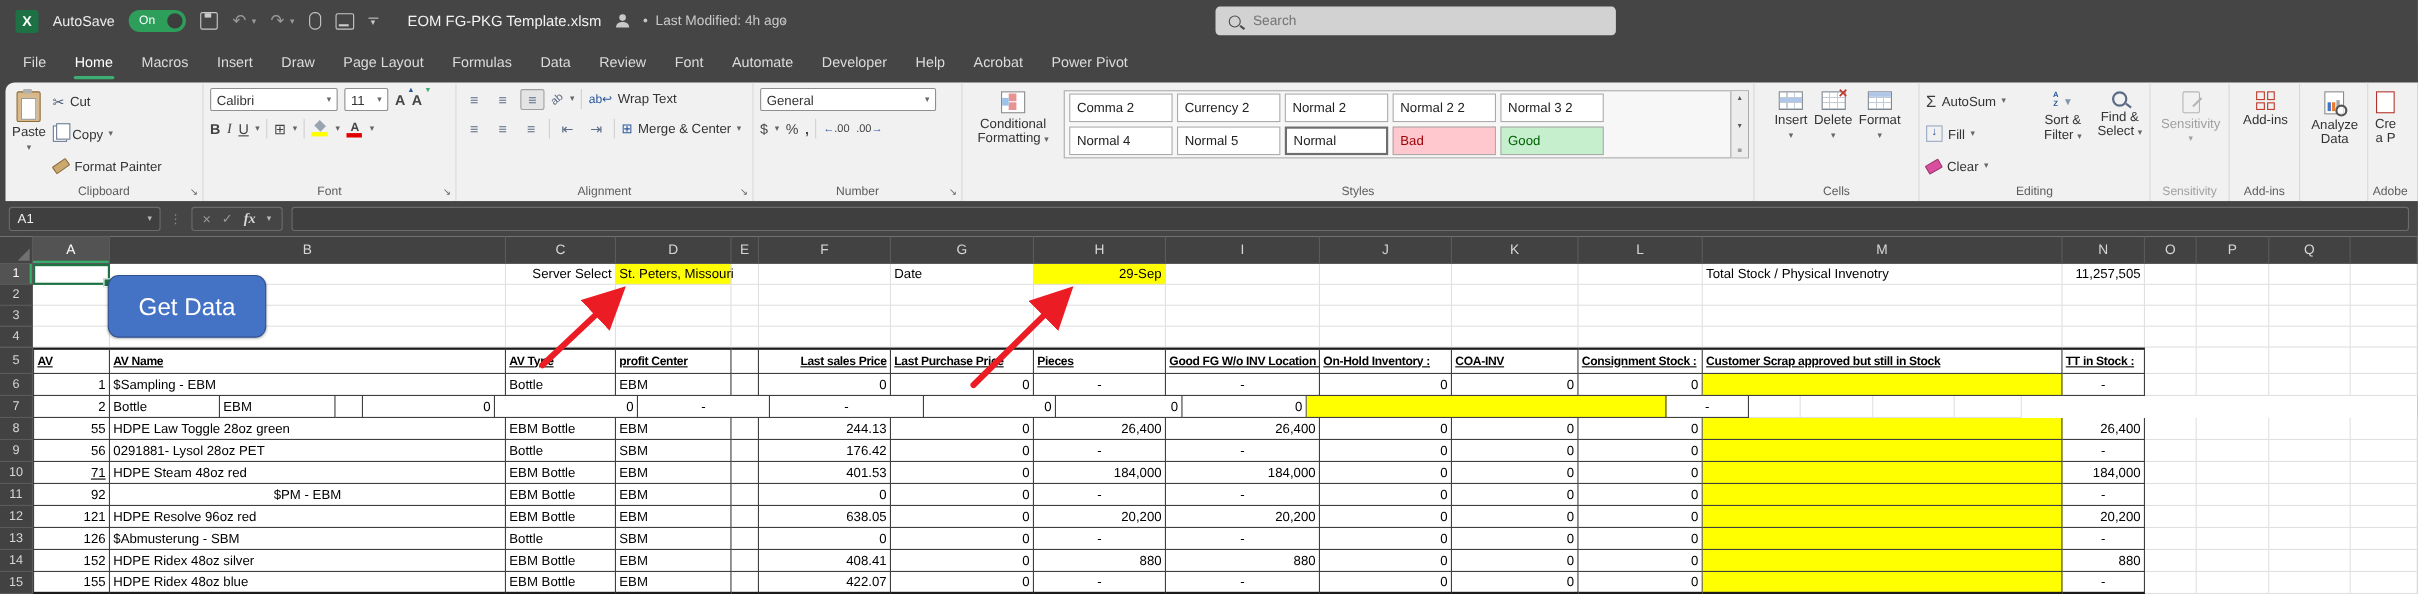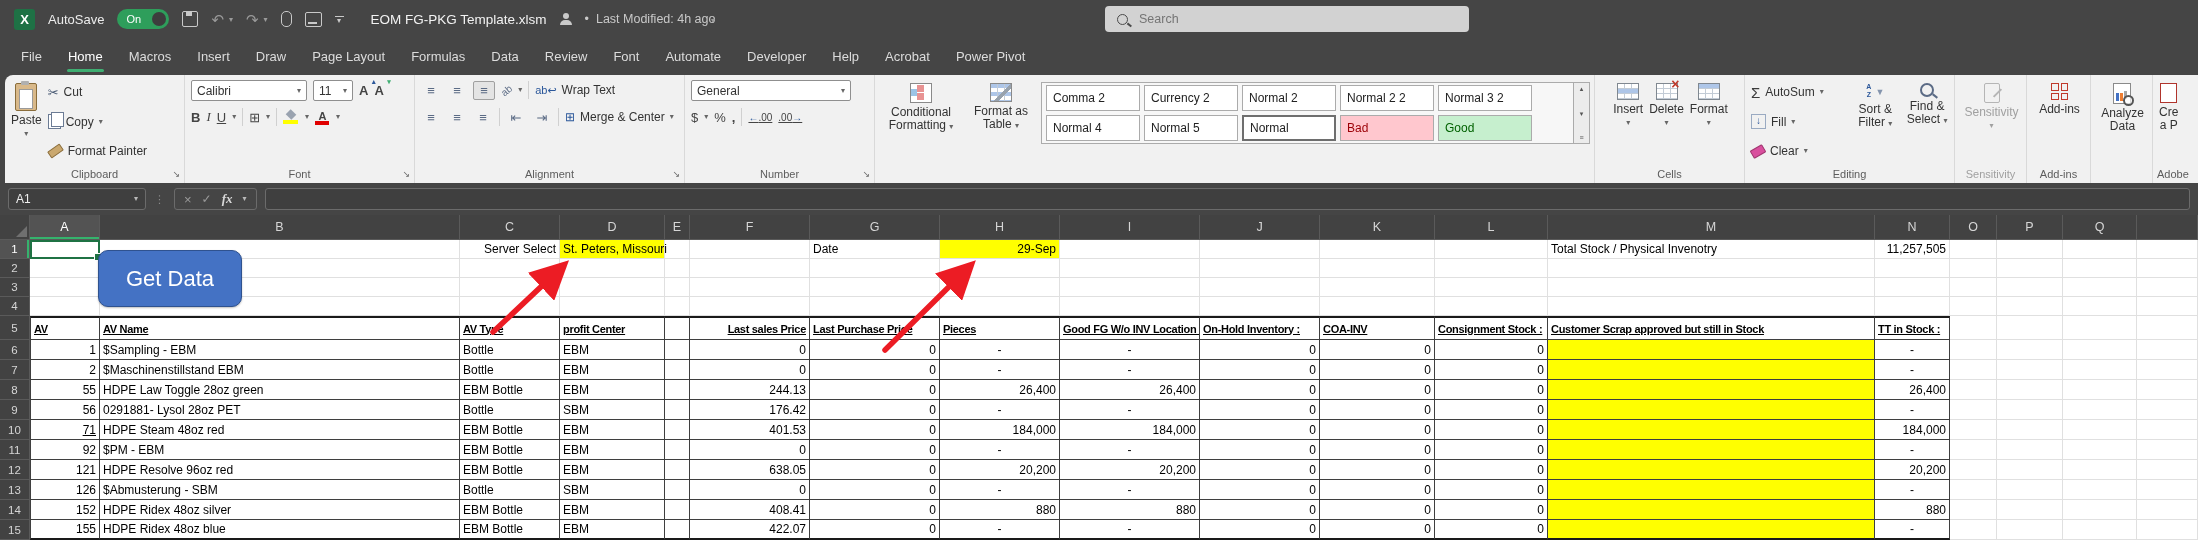--- a/index.html
+++ b/index.html
@@ -60,21 +60,21 @@
   .fbtn{font-size:13px;font-weight:bold;color:#444;position:relative;}
   .fbtn .caret{position:absolute;top:-5px;right:-7px;font-size:7px;color:#2b579a;}
   .fmtglyph{font-size:13px;color:#444;}
   .ital{font-family:"Liberation Serif",serif;font-style:italic;}
   .undl{text-decoration:underline;}
   .vr{width:1px;height:18px;background:#d0d0d0;}
   .alg{font-size:13px;color:#5b6b85;width:20px;text-align:center;line-height:17px;}
   .boxed{border:1px solid #a0a0a0;background:#e4e4e4;border-radius:2px;}
   .orient{color:#5b6b85;font-size:10px;transform:rotate(-40deg);display:inline-block;}
   .blueg{color:#2b579a;}
-  .dec{font-size:10px;color:#444;white-space:nowrap;text-decoration:underline;}
+  .dec{font-size:10px;color:#444;white-space:nowrap;}
   
   .paste-icon{width:20px;height:26px;background:#d9b98a;border:1px solid #8a6d3b;border-radius:2px;position:relative;}
   .paste-icon::before{content:"";position:absolute;left:3px;top:5px;width:12px;height:18px;background:#fff;border:1px solid #9a9a9a;}
   .paste-icon::after{content:"";position:absolute;top:-3px;left:5px;width:8px;height:4px;background:#b0b0b0;border-radius:1px;}
   .scissors{color:#4a5b75;font-size:13px;}
   .copy-icon{width:11px;height:13px;border:1px solid #6b7b94;background:#fff;position:relative;}
   .copy-icon::after{content:"";position:absolute;left:2px;top:-3px;width:11px;height:13px;border:1px solid #6b7b94;background:#fff;}
   .brush-icon{width:13px;height:6px;background:#caa86f;border:1px solid #8a6d3b;transform:rotate(-35deg);border-radius:1px;}
   .fill-icon{width:16px;height:13px;position:relative;display:inline-block;}
   .fill-icon::before{content:"";position:absolute;top:0;left:4px;width:8px;height:7px;background:#9aa3b0;transform:rotate(45deg);}
@@ -331,44 +331,41 @@
     <div class="glabel">Number</div>
     <div class="launcher">↘</div>
   </div>
 
   <div class="rgroup" style="width:720px">
     <div class="rgc">
       <div class="bigbtn" style="width:80px">
         <div class="cf-icon"></div>
         <div><span>Conditional</span><br><span>Formatting</span> <span class="chev">▾</span></div>
       </div>
-      <div class="bigbtn" style="width:68px">
-        <div class="ft-icon"></div>
-        <div><span>Format as</span><br><span>Table</span> <span class="chev">▾</span></div>
-      </div>
       <div class="gallery">
         <div class="chips">
             <div class="chip">Comma 2</div>
             <div class="chip">Currency 2</div>
             <div class="chip">Normal 2</div>
             <div class="chip">Normal 2 2</div>
             <div class="chip">Normal 3 2</div>
             <div class="chip">Normal 4</div>
             <div class="chip">Normal 5</div>
             <div class="chip selected">Normal</div>
             <div class="chip bad">Bad</div>
             <div class="chip good">Good</div>
           </div>
         <div class="gscroll">
           <span>▴</span>
           <span>▾</span>
           <span>≡</span>
         </div>
       </div>
     </div>
+    <div class="glabel">Styles</div>
   </div>
 
   <div class="rgroup" style="width:150px">
     <div class="rgc" style="justify-content:center">
       <div class="bigbtn">
           <div class="cells-icon ci-ins"></div>
           <div>Insert</div>
           <div class="chev">▾</div>
         </div>
       <div class="bigbtn">
@@ -840,23 +837,20 @@
         </div>
         <div class="cell gcell" style="width: 61px;">
           <span></span>
         </div>
       </div>
       <div class="grow" style="height: 20px;">
         <div class="rowhdr">7</div>
         <div class="cell tcell tfirst al-r" style="width: 70px;">
           <span>2</span>
         </div>
-        <div class="cell tcell" style="width: 360px;">
-          <span>$Maschinenstillstand EBM</span>
-        </div>
         <div class="cell tcell" style="width: 100px;">
           <span>Bottle</span>
         </div>
         <div class="cell tcell" style="width: 105px;">
           <span>EBM</span>
         </div>
         <div class="cell tcell" style="width: 25px;">
           <span></span>
         </div>
         <div class="cell tcell al-r" style="width: 120px;">
@@ -1068,21 +1062,21 @@
         </div>
         <div class="cell gcell" style="width: 61px;">
           <span></span>
         </div>
       </div>
       <div class="grow" style="height: 20px;">
         <div class="rowhdr">11</div>
         <div class="cell tcell tfirst al-r" style="width: 70px;">
           <span>92</span>
         </div>
-        <div class="cell tcell" style="width: 360px;">
+        <div class="cell tcell" style="width: 360px; justify-content: center;">
           <span>$PM - EBM</span>
         </div>
         <div class="cell tcell" style="width: 100px;">
           <span>EBM Bottle</span>
         </div>
         <div class="cell tcell" style="width: 105px;">
           <span>EBM</span>
         </div>
         <div class="cell tcell" style="width: 25px;">
           <span></span>

